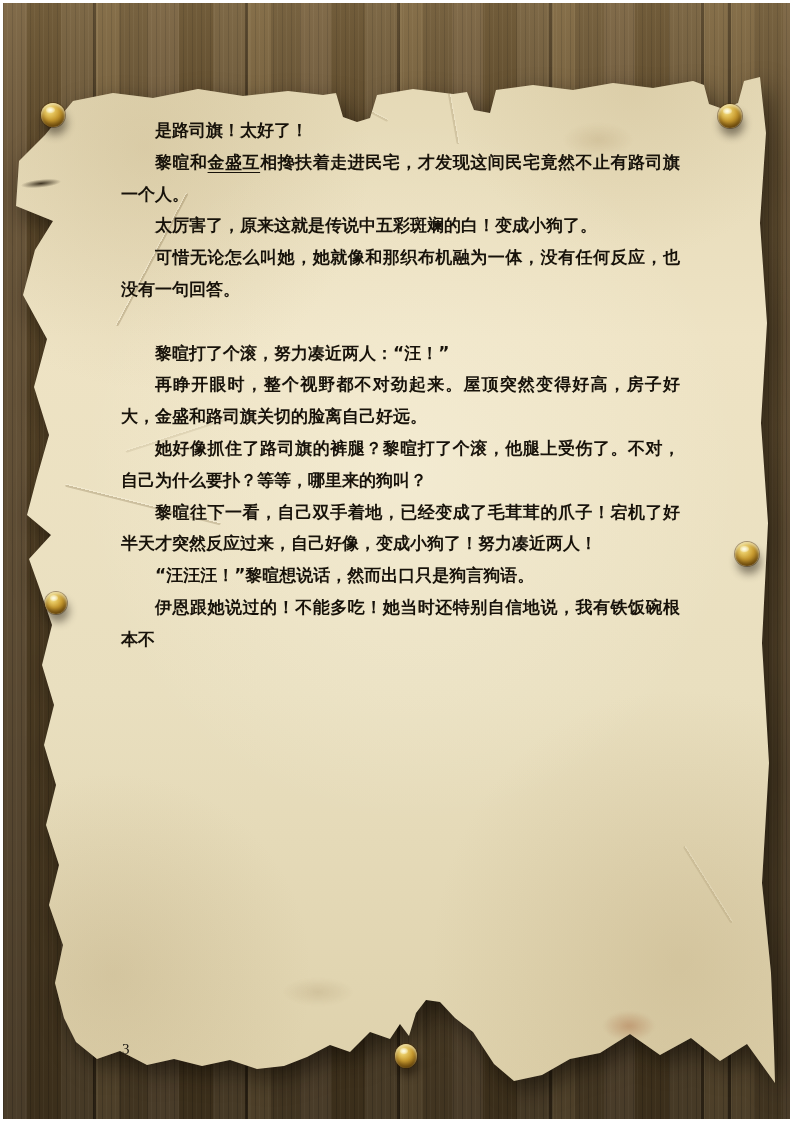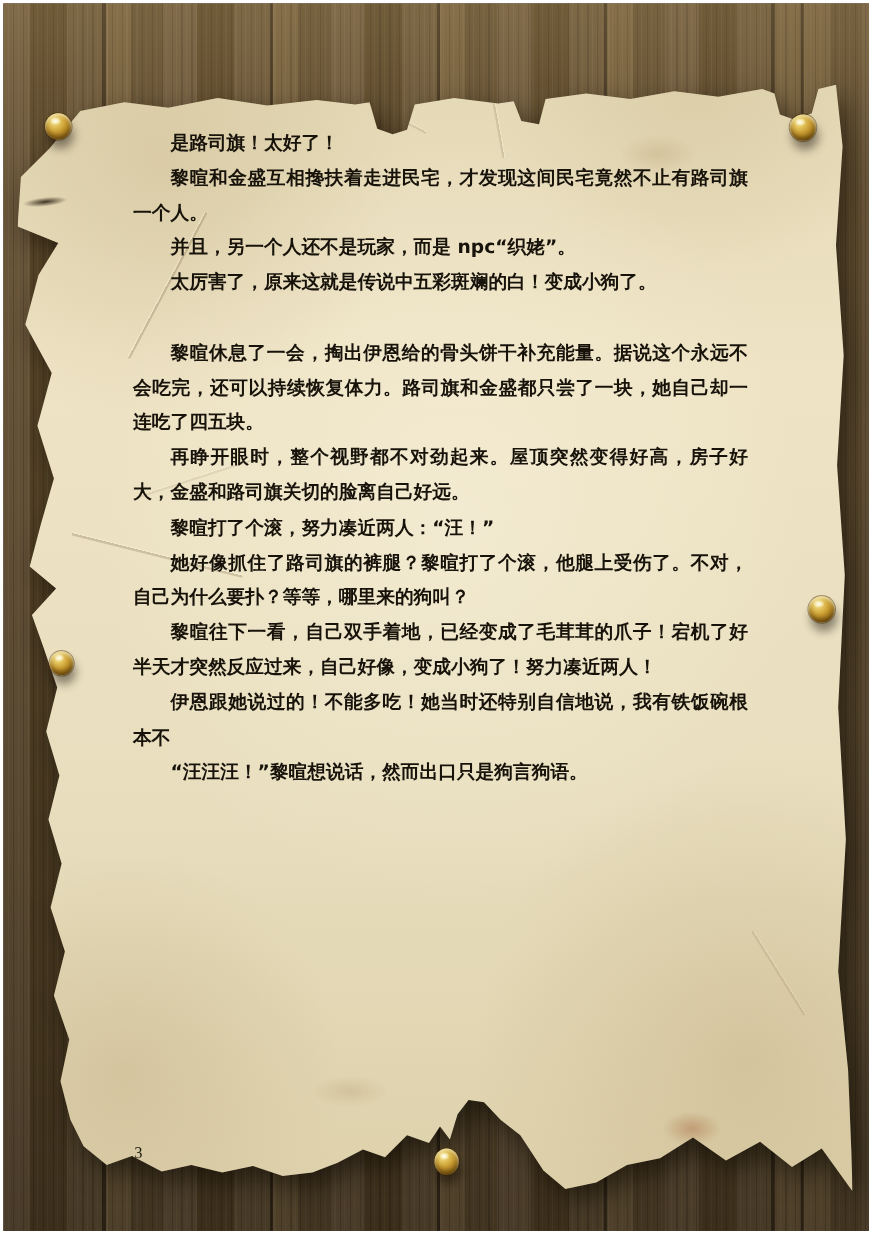--- a/index.html
+++ b/index.html
@@ -54,21 +54,21 @@
     background:radial-gradient(closest-side, rgba(35,25,10,0.85), rgba(35,25,10,0) 92%);
     transform:rotate(-6deg); }
   
   .page-text{
     position:absolute; left:118px; top:112px; width:559px;
     font-size:17px; font-weight:700; line-height:31.8px; color:#17120a;
     text-align:justify;
   }
   .page-text p{ margin:0; text-indent:2em; }
   .page-text p.blank{ height:31.8px; }
-  .u{ text-decoration-thickness:1px; text-underline-offset:4px; }
+  .u{ text-decoration:underline; text-decoration-thickness:1px; text-underline-offset:4px; }
   .page-number{
     position:absolute; left:119px; top:1038px;
     font-family:"Liberation Serif","DejaVu Serif",serif;
     font-size:15px; color:#1b1812;
   }
   
   .pin{
     position:absolute; border-radius:50%;
     background:radial-gradient(circle at 36% 30%, #f7eaa6 0%, #e5c55e 20%, #c89b30 45%, #9d741c 68%, #6f5012 88%, #5d420e 100%);
     box-shadow: 2px 8px 9px rgba(15,8,0,0.45),
@@ -95,30 +95,29 @@
       <div class="crease" style="left:300px; top:95px; width:90px; transform:rotate(28deg); opacity:.4;"></div>
       <div class="crease" style="left:660px; top:880px; width:90px; transform:rotate(58deg); opacity:.35;"></div>
       <div class="crease" style="left:120px; top:430px; width:110px; transform:rotate(-18deg); opacity:.3;"></div>
       <div class="stain" style="left:600px; top:1008px; width:52px; height:30px; background:radial-gradient(closest-side, rgba(152,76,34,0.35), rgba(152,76,34,0));"></div>
       <div class="stain" style="left:560px; top:120px; width:70px; height:34px; background:radial-gradient(closest-side, rgba(150,120,70,0.18), rgba(150,120,70,0));"></div>
       <div class="stain" style="left:280px; top:975px; width:70px; height:28px; background:radial-gradient(closest-side, rgba(130,100,55,0.16), rgba(130,100,55,0));"></div>
 
       <div class="page-text">
           <p><span>是路司旗！太好了！</span></p>
           <p><span>黎暄和</span><span class="u">金盛互</span><span>相搀扶着走进民宅，才发现这间民宅竟然不止有路司旗一个人。</span></p>
-          <p><span>并且，另一个人还不是玩家，而是 npc“织姥”。</span></p>
           <p><span>太厉害了，原来这就是传说中五彩斑斓的白！变成小狗了。</span></p>
+          <p><span>可惜无论怎么叫她，她就像和那织布机融为一体，没有任何反应，也没有一句回答。</span></p>
           <p class="blank"></p>
-          <p><span>黎暄休息了一会，掏出伊恩给的骨头饼干补充能量。据说这个永远不会吃完，还可以持续恢复体力。路司旗和金盛都只尝了一块，她自己却一连吃了四五块。</span></p>
+          <p><span>黎暄打了个滚，努力凑近两人：“汪！”</span></p>
           <p><span>再睁开眼时，整个视野都不对劲起来。屋顶突然变得好高，房子好大，金盛和路司旗关切的脸离自己好远。</span></p>
-          <p><span>黎暄打了个滚，努力凑近两人：“汪！”</span></p>
           <p><span>她好像抓住了路司旗的裤腿？黎暄打了个滚，他腿上受伤了。不对，自己为什么要扑？等等，哪里来的狗叫？</span></p>
           <p><span>黎暄往下一看，自己双手着地，已经变成了毛茸茸的爪子！宕机了好半天才突然反应过来，自己好像，变成小狗了！努力凑近两人！</span></p>
+          <p><span>“汪汪汪！”黎暄想说话，然而出口只是狗言狗语。</span></p>
           <p><span>伊恩跟她说过的！不能多吃！她当时还特别自信地说，我有铁饭碗根本不</span></p>
-          <p><span>“汪汪汪！”黎暄想说话，然而出口只是狗言狗语。</span></p>
         </div>
       <div class="page-number">3</div>
     </div>
   </div>
 
   <div class="pin" style="left:38px;  top:100px; width:24px; height:24px;"></div>
   <div class="pin" style="left:715px; top:101px; width:24px; height:24px;"></div>
   <div class="pin" style="left:42px;  top:589px; width:22px; height:22px;"></div>
   <div class="pin" style="left:732px; top:539px; width:24px; height:24px;"></div>
   <div class="pin" style="left:392px; top:1041px; width:22px; height:24px;"></div>

